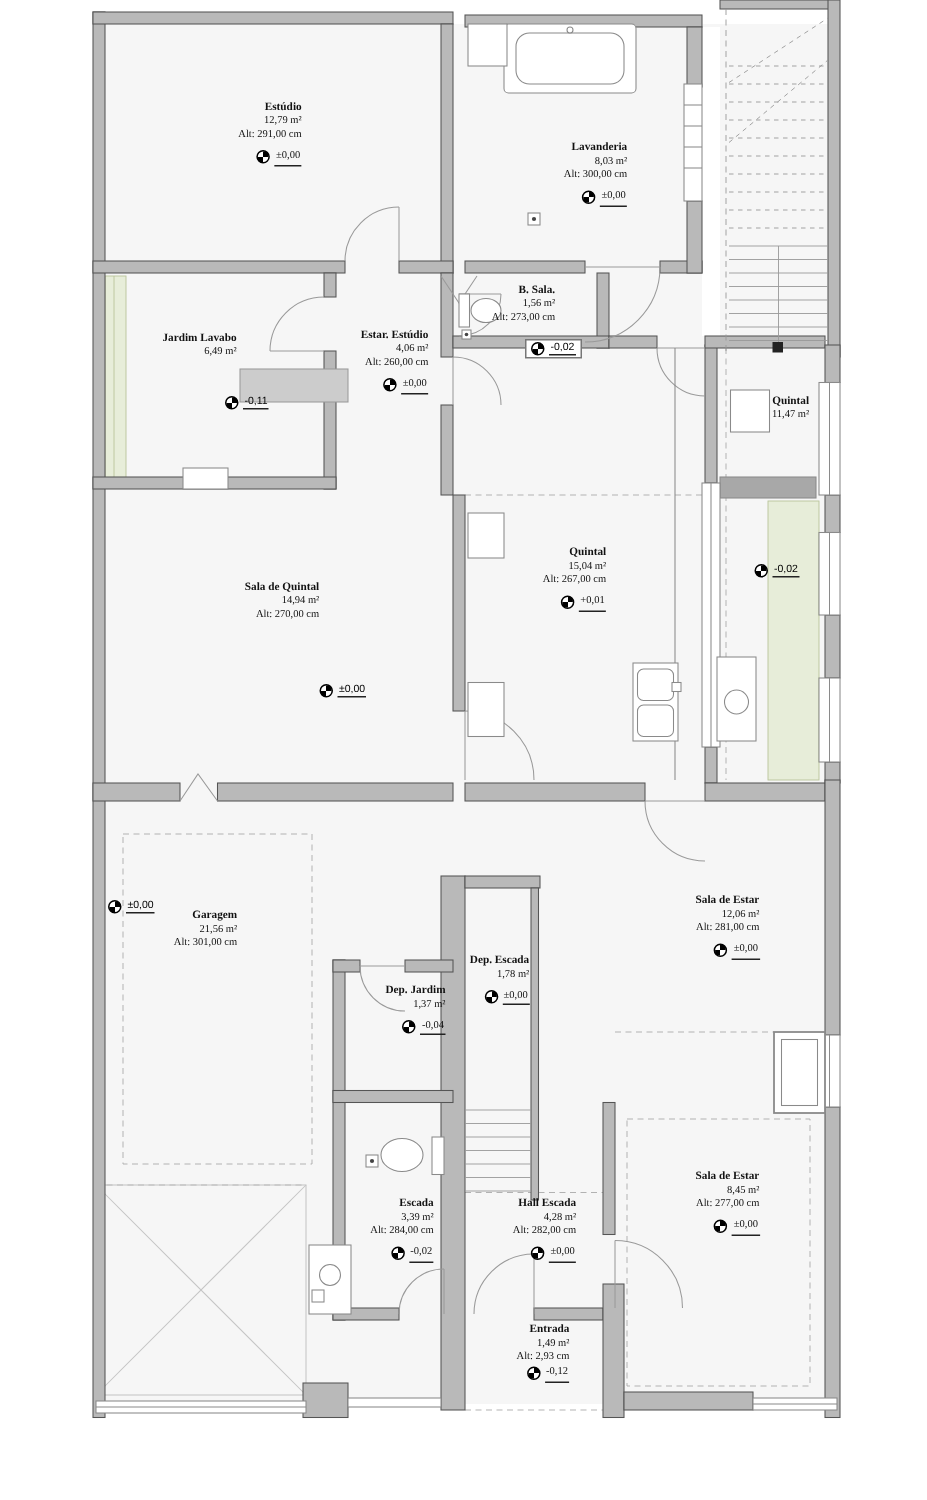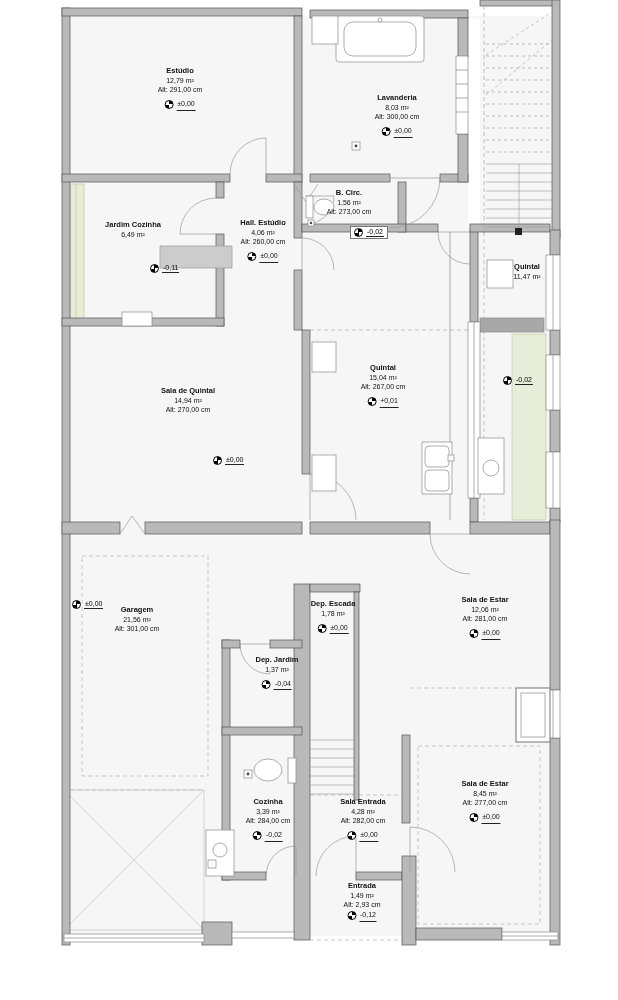--- a/index.html
+++ b/index.html
@@ -1,20 +1,20 @@
 <!DOCTYPE html>
 <html><head>
 <meta charset="utf-8">
 <style>
   html,body{margin:0;padding:0;background:#fff;}
   .plan{position:relative;width:618px;height:1000px;background:#fff;overflow:hidden;
         font-family:"Liberation Sans",sans-serif;}
   .plan svg{position:absolute;left:0;top:0;}
-  .room-label{position:absolute;transform:translateX(-50%);text-align:center;
-        font-size:7px;line-height:1.32;color:#111;white-space:nowrap;z-index:5;}
+  .room-label{position:absolute;transform:translateX(-50%);text-align:right;
+        font-size:7px;line-height:1.32;color:#111;white-space:nowrap;z-index:5;font-family:Liberation Serif, serif;}
   .rname{display:block;font-weight:bold;font-size:7.5px;}
   .rarea,.ralt{display:block;font-size:7px;}
   .lvl{display:inline-flex;align-items:center;gap:3px;margin-top:5px;}
   .lvl-icon{display:inline-block;width:7px;height:7px;border-radius:50%;border:1px solid #000;
         background:conic-gradient(#000 0 90deg,#fff 90deg 180deg,#000 180deg 270deg,#fff 270deg 360deg);}
   .lvl-text{font-size:7px;border-bottom:1px solid #222;padding:0 1px 1px 1px;}
   .lvl.abs{position:absolute;margin:0;z-index:5;}
   .lvl.boxed{background:#fff;border:1px solid #777;padding:1px 3px;}
 </style>
 </head>
@@ -262,40 +262,40 @@
   <span class="rname">Lavanderia</span>
   <span class="rarea">8,03 m²</span>
   <span class="ralt">Alt: 300,00 cm</span>
   <span class="lvl">
         <i class="lvl-icon"></i>
         <span class="lvl-text">±0,00</span>
       </span>
 </div>
 
 <div class="room-label" style="left:133px;top:220px">
-  <span class="rname">Jardim Cozinha</span>
+  <span class="rname">Jardim Lavabo</span>
   <span class="rarea">6,49 m²</span>
 </div>
 <div class="lvl abs" style="left:150px;top:264px">
       <i class="lvl-icon"></i>
       <span class="lvl-text">-0,11</span>
     </div>
 
 <div class="room-label" style="left:263px;top:218px">
-  <span class="rname">Hall. Estúdio</span>
+  <span class="rname">Estar. Estúdio</span>
   <span class="rarea">4,06 m²</span>
   <span class="ralt">Alt: 260,00 cm</span>
   <span class="lvl">
         <i class="lvl-icon"></i>
         <span class="lvl-text">±0,00</span>
       </span>
 </div>
 
 <div class="room-label" style="left:349px;top:188px">
-  <span class="rname">B. Circ.</span>
+  <span class="rname">B. Sala.</span>
   <span class="rarea">1,56 m²</span>
   <span class="ralt">Alt: 273,00 cm</span>
 </div>
 <div class="lvl abs boxed" style="left:350px;top:226px">
       <i class="lvl-icon"></i>
       <span class="lvl-text">-0,02</span>
     </div>
 
 <div class="room-label" style="left:527px;top:262px">
   <span class="rname">Quintal</span>
@@ -339,21 +339,21 @@
 <div class="room-label" style="left:485px;top:595px">
   <span class="rname">Sala de Estar</span>
   <span class="rarea">12,06 m²</span>
   <span class="ralt">Alt: 281,00 cm</span>
   <span class="lvl">
         <i class="lvl-icon"></i>
         <span class="lvl-text">±0,00</span>
       </span>
 </div>
 
-<div class="room-label" style="left:333px;top:599px">
+<div class="room-label" style="left:333px;top:635px">
   <span class="rname">Dep. Escada</span>
   <span class="rarea">1,78 m²</span>
   <span class="lvl">
         <i class="lvl-icon"></i>
         <span class="lvl-text">±0,00</span>
       </span>
 </div>
 
 <div class="room-label" style="left:277px;top:655px">
   <span class="rname">Dep. Jardim</span>
@@ -368,31 +368,31 @@
   <span class="rname">Sala de Estar</span>
   <span class="rarea">8,45 m²</span>
   <span class="ralt">Alt: 277,00 cm</span>
   <span class="lvl">
         <i class="lvl-icon"></i>
         <span class="lvl-text">±0,00</span>
       </span>
 </div>
 
 <div class="room-label" style="left:268px;top:797px">
-  <span class="rname">Cozinha</span>
+  <span class="rname">Escada</span>
   <span class="rarea">3,39 m²</span>
   <span class="ralt">Alt: 284,00 cm</span>
   <span class="lvl">
         <i class="lvl-icon"></i>
         <span class="lvl-text">-0,02</span>
       </span>
 </div>
 
 <div class="room-label" style="left:363px;top:797px">
-  <span class="rname">Sala Entrada</span>
+  <span class="rname">Hall Escada</span>
   <span class="rarea">4,28 m²</span>
   <span class="ralt">Alt: 282,00 cm</span>
   <span class="lvl">
         <i class="lvl-icon"></i>
         <span class="lvl-text">±0,00</span>
       </span>
 </div>
 
 <div class="room-label" style="left:362px;top:881px">
   <span class="rname">Entrada</span>

